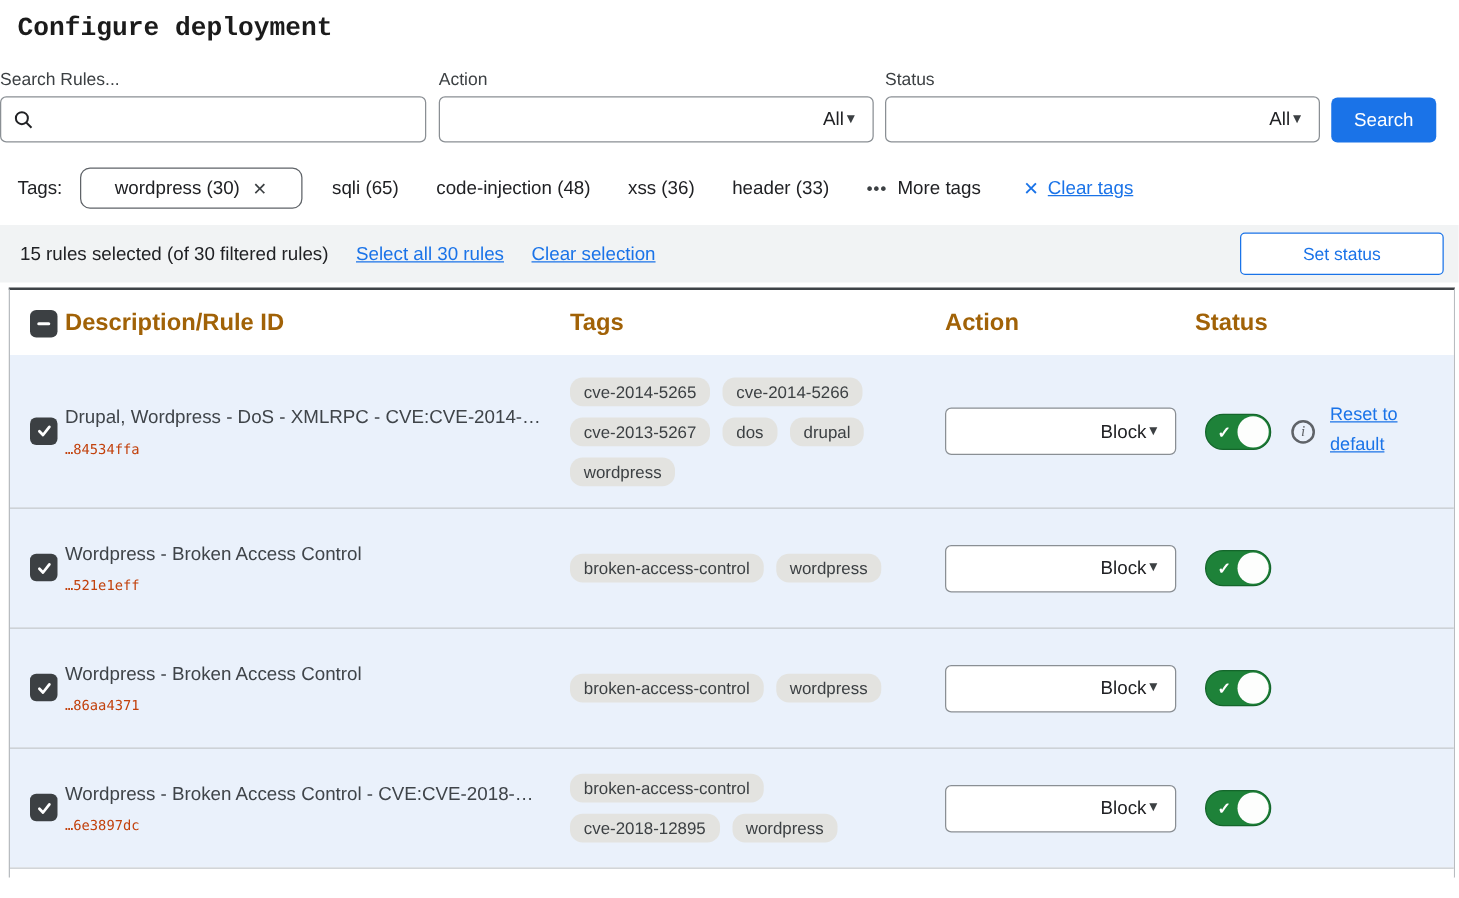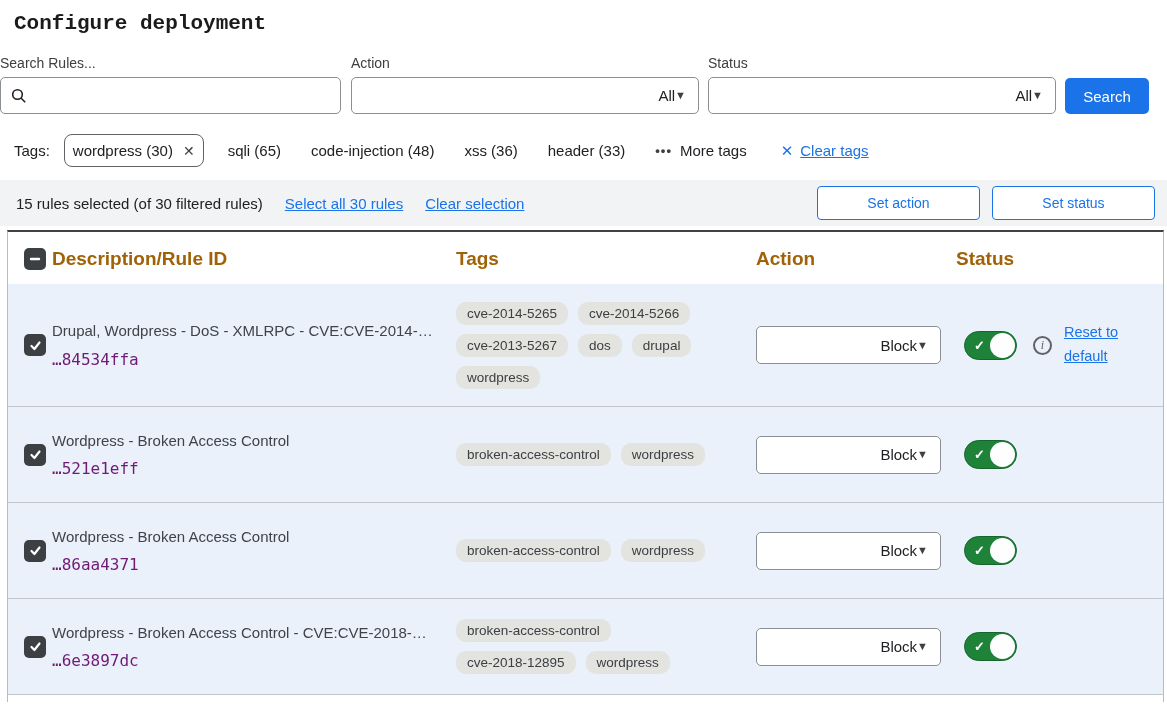--- a/index.html
+++ b/index.html
@@ -32,21 +32,21 @@
   .btn-primary {
     background: #1a73e8; color: #fff; border: none; border-radius: 5px;
     height: 36px; width: 84px; font-size: 15px; font-family: "Liberation Sans", sans-serif; cursor: pointer;
   }
 
   
   .tags-bar { display: flex; align-items: center; padding: 20px 0 0 14px; font-size: 15px; color: #202124; }
   .tags-label { margin-right: 14px; }
   .selected-chip {
     display: inline-flex; align-items: center; gap: 10px;
-    border: 1px solid #5f6368; border-radius: 8px; padding: 7px 8px; margin-right: 24px;
+    border: 1px solid #5f6368; border-radius: 8px; padding: 7px 27px; margin-right: 24px;
     font-size: 15px; cursor: pointer; background: #fff;
   }
   .selected-chip .x { font-size: 14px; color: #3c4043; }
   .tag-option { margin-right: 30px; cursor: pointer; }
   .more-tags { display: inline-flex; align-items: center; gap: 8px; margin-right: 34px; cursor: pointer; }
   .dots-icon { letter-spacing: 1px; font-weight: 700; color: #3c4043; font-size: 13px; }
   .clear-tags { display: inline-flex; align-items: center; gap: 7px; color: #1a73e8; cursor: pointer; }
   .clear-tags .x { font-size: 15px; }
   .clear-tags .lbl { text-decoration: underline; }
 
@@ -76,21 +76,21 @@
   .trow { background: #eaf1fb; border-top: 1px solid #c3c7cc; }
   .trow:first-child { border-top: none; }
   .cell { padding-right: 10px; }
   .cb-cell { padding-left: 16px; }
   .checkbox {
     width: 22px; height: 22px; border-radius: 5px; background: #3c4043;
     display: inline-flex; align-items: center; justify-content: center; cursor: pointer;
   }
   .desc-cell { font-size: 15px; color: #3f4449; padding-right: 20px; }
   .rule-desc { line-height: 1.3; }
-  .rule-id { font-family: "DejaVu Sans Mono", monospace; font-size: 16px; color: #701a75; margin-top: 9px; }
+  .rule-id { font-family: "DejaVu Sans Mono", monospace; font-size: 11px; color: #c2410c; margin-top: 9px; }
   .tags-cell { display: flex; flex-wrap: wrap; gap: 9px 10px; max-width: 272px; padding: 12px 0; }
   .chip {
     background: #e3e3e0; color: #3c4043; border-radius: 10px;
     padding: 4px 11px; font-size: 13.5px; white-space: nowrap;
   }
   .row-select { width: 185px; height: 38px; background: #fff; }
   .status-cell { display: flex; align-items: center; padding-left: 8px; }
   .toggle {
     width: 53px; height: 29px; border-radius: 15px; background: #1e8239; border: 1px solid #14662b;
     display: inline-flex; align-items: center; position: relative; cursor: pointer; flex: 0 0 auto;
@@ -163,21 +163,20 @@
       <span class="x">✕</span>
       <span class="lbl">Clear tags</span>
     </span>
   </div>
 
   <div class="selection-bar">
     <span>15 rules selected (of 30 filtered rules)</span>
     <span class="link">Select all 30 rules</span>
     <span class="link">Clear selection</span>
     <span class="spacer"></span>
-    <button class="btn-outline">Set action</button>
     <button class="btn-outline">Set status</button>
   </div>
 
   <div class="rules-table">
     <div class="thead">
       <div class="cell cb-cell">
         <span class="checkbox">
           <svg width="12" height="12" viewBox="0 0 12 12">
               <line x1="2" y1="6" x2="10" y2="6" stroke="#fff" stroke-width="2.4" stroke-linecap="round"></line>
             </svg>

